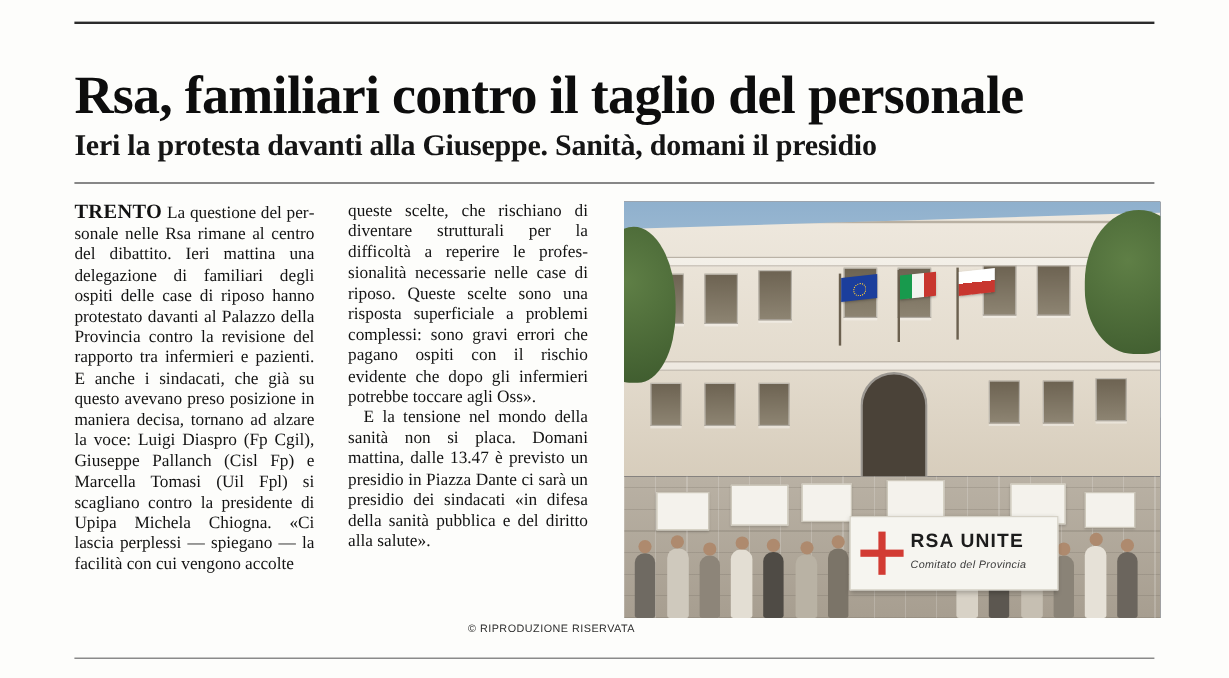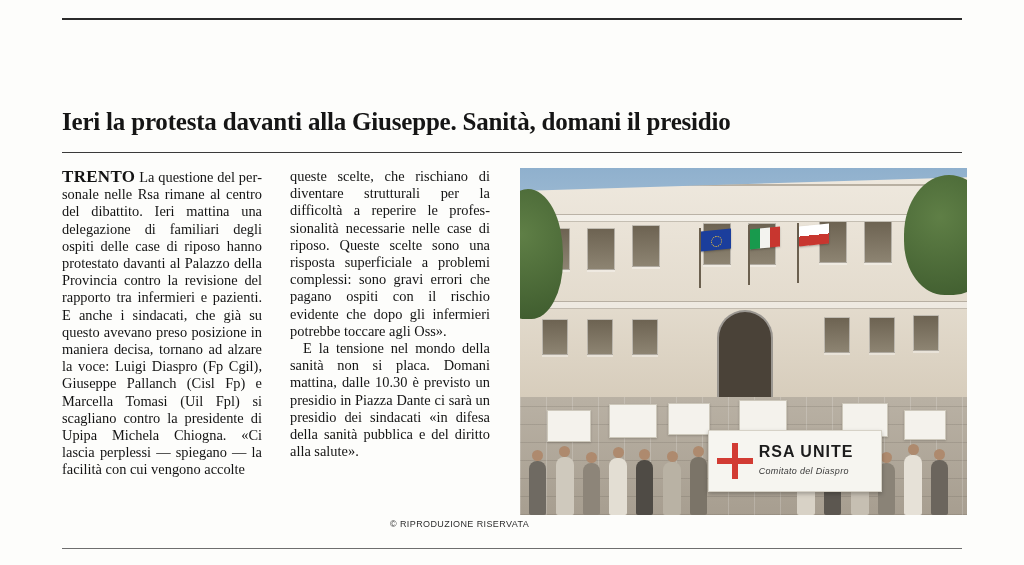--- a/index.html
+++ b/index.html
@@ -238,33 +238,34 @@
     background: #6e6e6e;
   }
 </style>
 </head>
 <body>
 
 <div id="page">
 
   <div class="rule-top"></div>
 
+  <h1 class="headline">Rsa, familiari contro il taglio del personale</h1>
   <h2 class="subhead">Ieri la protesta davanti alla Giuseppe. Sanità, domani il presidio</h2>
 
   <div class="rule-mid"></div>
 
   <div class="cols">
 
     <div class="col col1">
       <p class="first"><span class="dateline">TRENTO</span> <span>La questione del per­sonale nelle Rsa rimane al centro del dibattito. Ieri mat­tina una delegazione di fami­liari degli ospiti delle case di riposo hanno protestato da­vanti al Palazzo della Provin­cia contro la revisione del rap­porto tra infermieri e pazien­ti. E anche i sindacati, che già su questo avevano preso posi­zione in maniera decisa, tor­nano ad alzare la voce: Luigi Diaspro (Fp Cgil), Giuseppe Pallanch (Cisl Fp) e Marcella Tomasi (Uil Fpl) si scagliano contro la presidente di Upipa Michela Chiogna. «Ci lascia perplessi — spiegano — la fa­cilità con cui vengono accolte</span></p>
     </div>
 
     <div class="col col2">
       <p class="first">queste scelte, che rischiano di diventare strutturali per la difficoltà a reperire le profes­sionalità necessarie nelle case di riposo. Queste scelte sono una risposta superficiale a problemi complessi: sono gravi errori che pagano ospiti con il rischio evidente che do­po gli infermieri potrebbe toccare agli Oss».</p>
-      <p>E la tensione nel mondo della sanità non si placa. Do­mani mattina, dalle 10.30 è previsto un presidio in Piazza Dante ci sarà un presidio dei sindacati «in difesa della sa­nità pubblica e del diritto alla salute».</p>
+      <p>E la tensione nel mondo della sanità non si placa. Do­mani mattina, dalle 13.47 è previsto un presidio in Piazza Dante ci sarà un presidio dei sindacati «in difesa della sa­nità pubblica e del diritto alla salute».</p>
     </div>
 
   </div>
 
   <div class="photo">
     <div class="sky"></div>
 
     <div class="building">
       <div class="cornice" style="top:20%;"></div>
       <div class="cornice" style="top:58%;"></div>
@@ -348,21 +349,21 @@
           <span class="head"></span>
         </div>
       <div class="person" style="left:92%; width:17px; height:55px; background:#6b655d;">
           <span class="head"></span>
         </div>
 
       <div class="banner">
         <span class="banner-logo"></span>
         <span class="banner-text">
           <span class="banner-title">RSA UNITE</span><br>
-          <span class="banner-sub">Comitato del Diaspro</span>
+          <span class="banner-sub">Comitato del Provincia</span>
         </span>
       </div>
     </div>
   </div>
 
   <div class="credit">© RIPRODUZIONE RISERVATA</div>
 
   <div class="rule-bottom"></div>
 </div>
 

